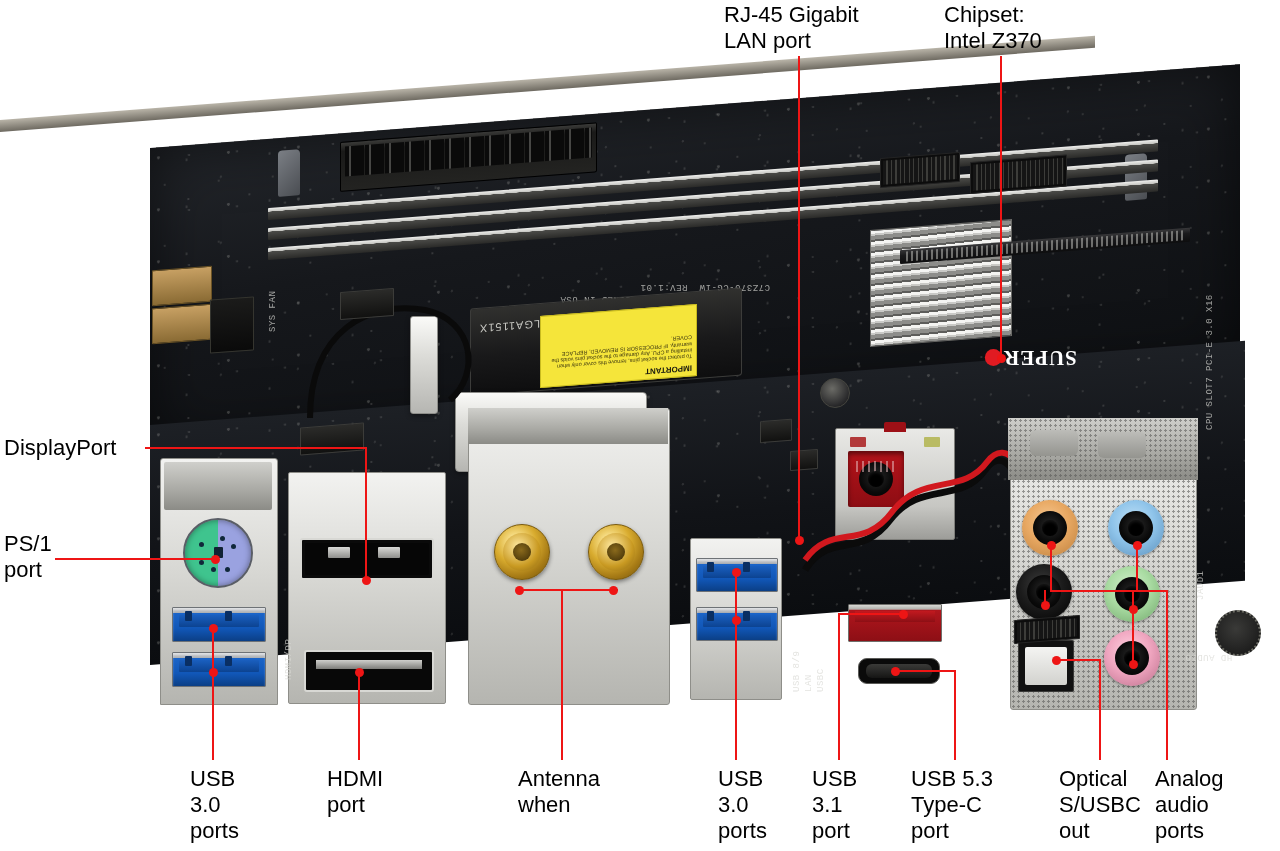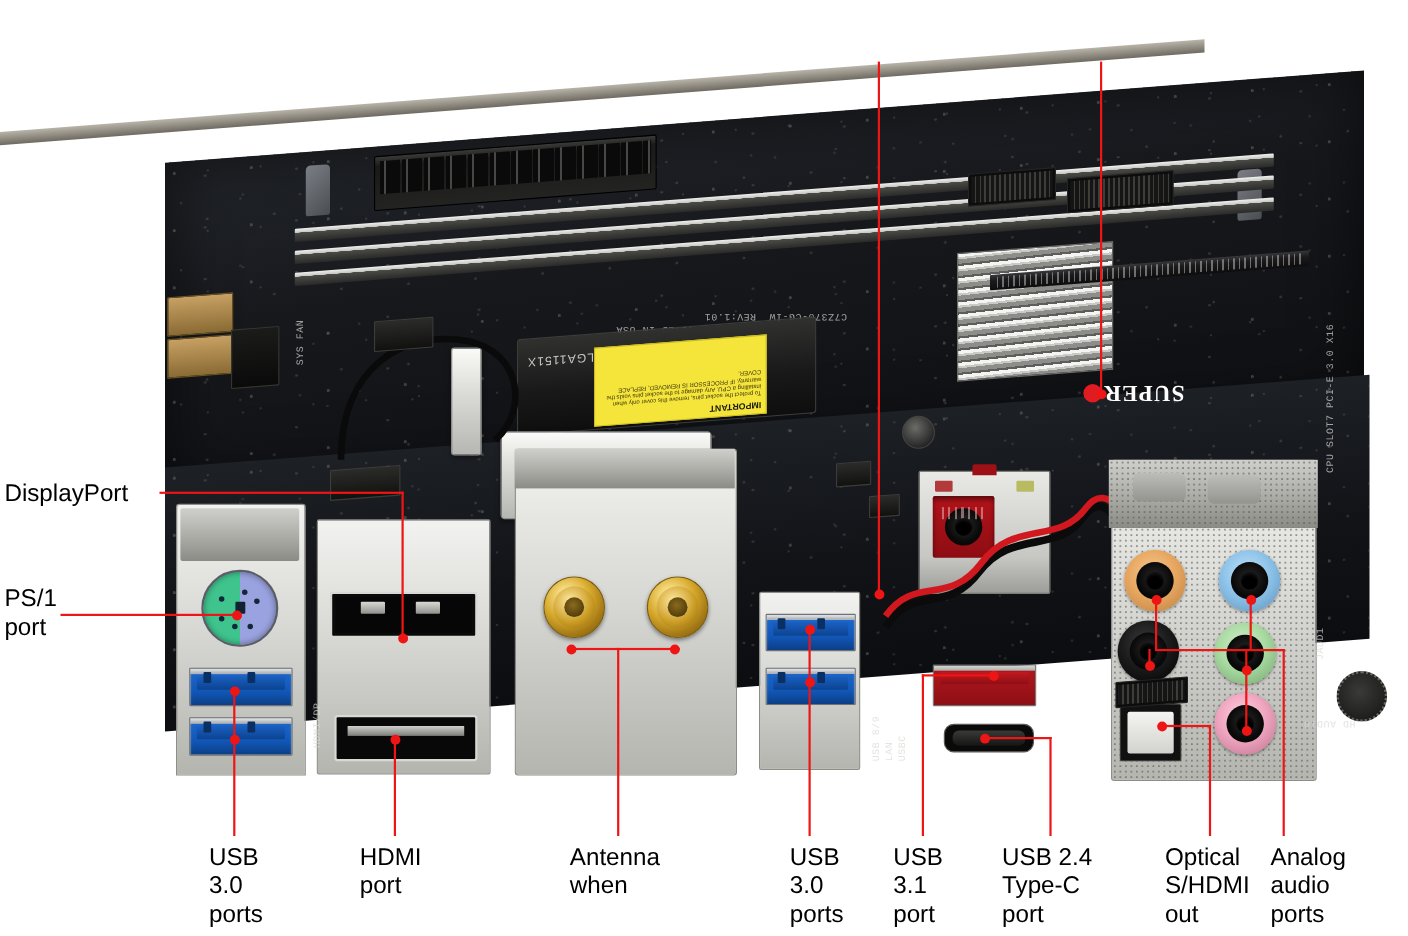--- a/index.html
+++ b/index.html
@@ -663,41 +663,45 @@
   <div class="dot" style="left:1051px;top:545px;"></div>
   <div class="ln lnv" style="left:1136px;top:545px;height:46px;"></div>
   <div class="dot" style="left:1137px;top:545px;"></div>
   <div class="ln lnv" style="left:1044px;top:590px;height:16px;"></div>
   <div class="dot" style="left:1045px;top:605px;"></div>
   <div class="ln lnv" style="left:1132px;top:590px;height:75px;"></div>
   <div class="dot" style="left:1133px;top:609px;"></div>
   <div class="dot" style="left:1133px;top:664px;"></div>
   <div class="ln lnv" style="left:1166px;top:590px;height:170px;"></div>
 
+  <div class="label" style="left:724px;top:2px;">RJ-45 Gigabit
+LAN port</div>
+  <div class="label" style="left:944px;top:2px;">Chipset:
+Intel Z370</div>
 
   <div class="label" style="left:4px;top:435px;">DisplayPort</div>
   <div class="label" style="left:4px;top:531px;">PS/1
 port</div>
 
   <div class="label" style="left:190px;top:766px;">USB
 3.0
 ports</div>
   <div class="label" style="left:327px;top:766px;">HDMI
 port</div>
   <div class="label" style="left:518px;top:766px;">Antenna
 when</div>
   <div class="label" style="left:718px;top:766px;">USB
 3.0
 ports</div>
   <div class="label" style="left:812px;top:766px;">USB
 3.1
 port</div>
-  <div class="label" style="left:911px;top:766px;">USB 2.4
+  <div class="label" style="left:911px;top:766px;">USB 5.3
 Type-C
 port</div>
   <div class="label" style="left:1059px;top:766px;">Optical
-S/HDMI
+S/USBC
 out</div>
   <div class="label" style="left:1155px;top:766px;">Analog
 audio
 ports</div>
 
 </div>
 
 </body></html>

